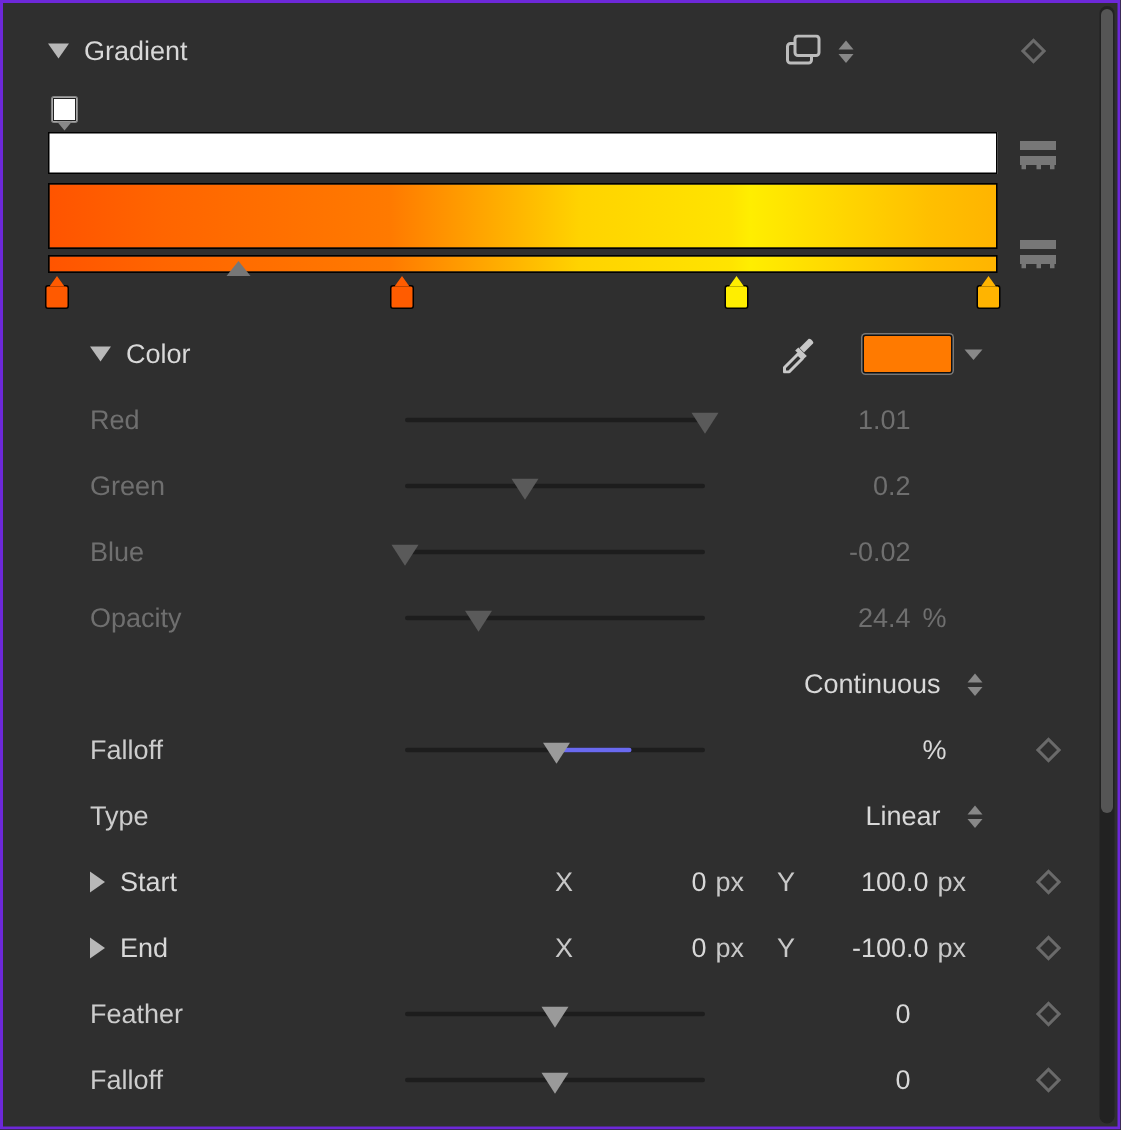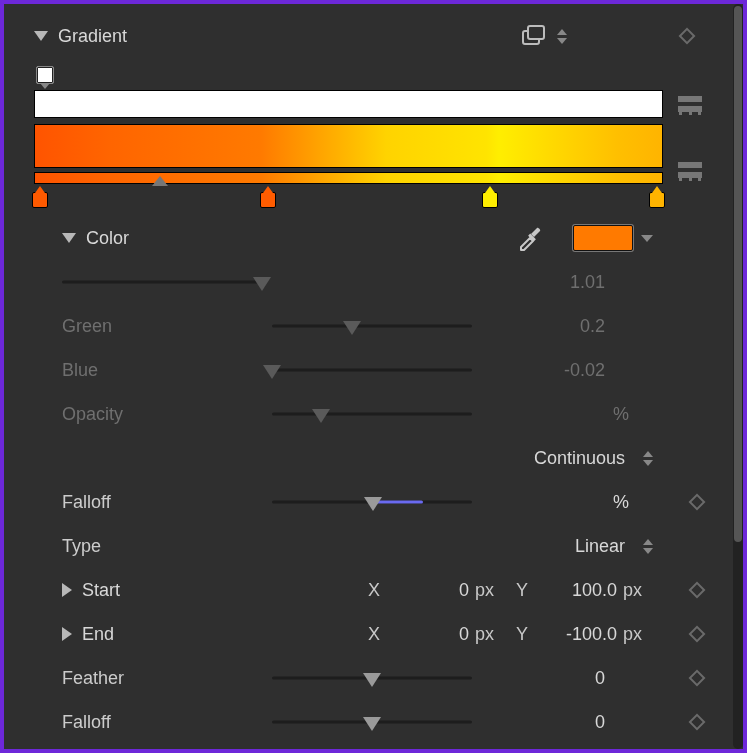--- a/index.html
+++ b/index.html
@@ -1,17 +1,17 @@
 <!DOCTYPE html>
 <html><head>
   <meta charset="utf-8">
   <style>
     * { margin: 0; padding: 0; box-sizing: border-box; font-family: -apple-system, "Helvetica Neue", Arial, sans-serif; }
     body { background: #2a2a2a; color: #ccc; width: 747px; height: 753px; overflow: hidden; position: relative; }
-    .panel { background: #2f2f2f; padding: 10px 40px 10px 30px; border: 4px solid #6d28d9; height: 100%; overflow: hidden; }
+    .panel { background: #2f2f2f; padding: 10px 40px 10px 30px; border: 2px solid #6d28d9; height: 100%; overflow: hidden; }
     .scrollbar { position: absolute; right: 4px; top: 4px; bottom: 4px; width: 10px; background: #222; border-radius: 5px; }
     .scroll-thumb { position: absolute; left: 1px; right: 1px; top: 2px; height: 72%; background: #555; border-radius: 4px; }
 
     .row { display: flex; align-items: center; min-height: 44px; font-size: 18px; }
     .disclosure { display: inline-flex; align-items: center; cursor: pointer; }
     .caret { width: 0; height: 0; margin-right: 10px; }
     .caret-down { border-left: 7px solid transparent; border-right: 7px solid transparent; border-top: 10px solid #b8b8b8; }
     .caret-right { border-top: 7px solid transparent; border-bottom: 7px solid transparent; border-left: 10px solid #b8b8b8; }
 
     .title { color: #d8d8d8; }
@@ -150,20 +150,21 @@
         </svg>
     </span>
     <span class="swatch" style="background:#ff7a00"></span>
     <span class="expand-caret">
         <span class="d"></span>
       </span>
     <span class="p-kf"></span>
   </div>
 
   <div class="param dim p-indent2">
+    <div class="p-label">Red</div>
     <div class="p-mid">
         <div class="slider dim">
           <div class="track"></div>
           <div class="thumb" style="left:100%"></div>
         </div>
       </div>
     <div class="p-val">1.01</div>
     <div class="p-unit"></div>
       <div class="p-kf"></div>
   </div>
@@ -195,20 +196,21 @@
   </div>
 
   <div class="param dim p-indent2">
     <div class="p-label">Opacity</div>
     <div class="p-mid">
         <div class="slider dim">
           <div class="track"></div>
           <div class="thumb" style="left:24.4%"></div>
         </div>
       </div>
+    <div class="p-val">24.4</div>
     <div class="p-unit">%</div>
     <div class="p-kf"></div>
   </div>
 
   <div class="param p-indent2">
     <div class="p-mid"></div>
     <div class="p-val" style="width:auto;text-align:right">Continuous</div>
     <span class="updn" style="margin-left:10px">
         <span class="u"></span>
         <span class="d"></span>

